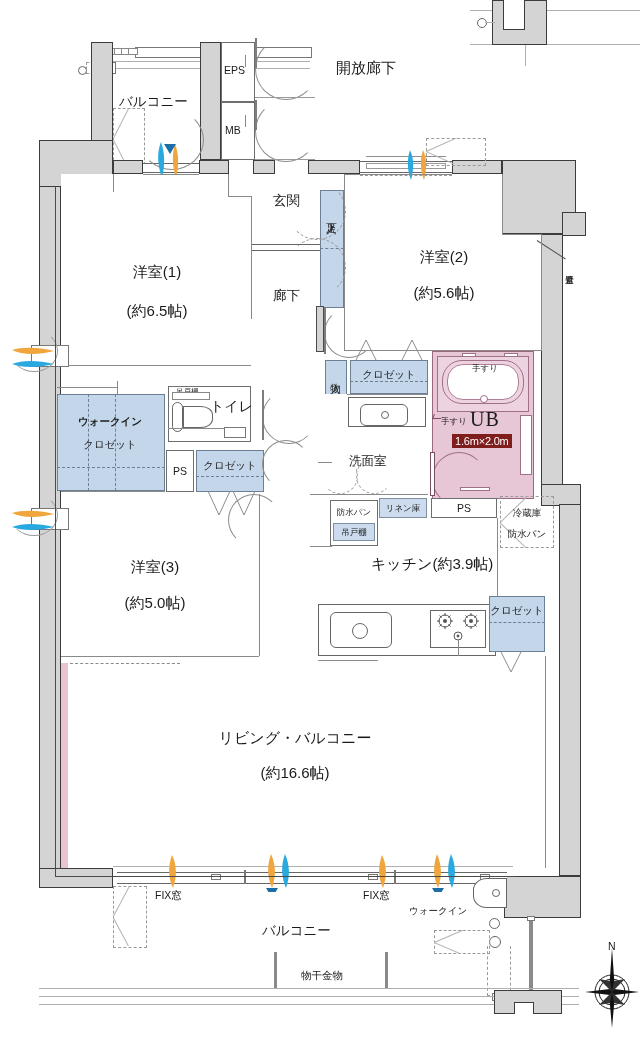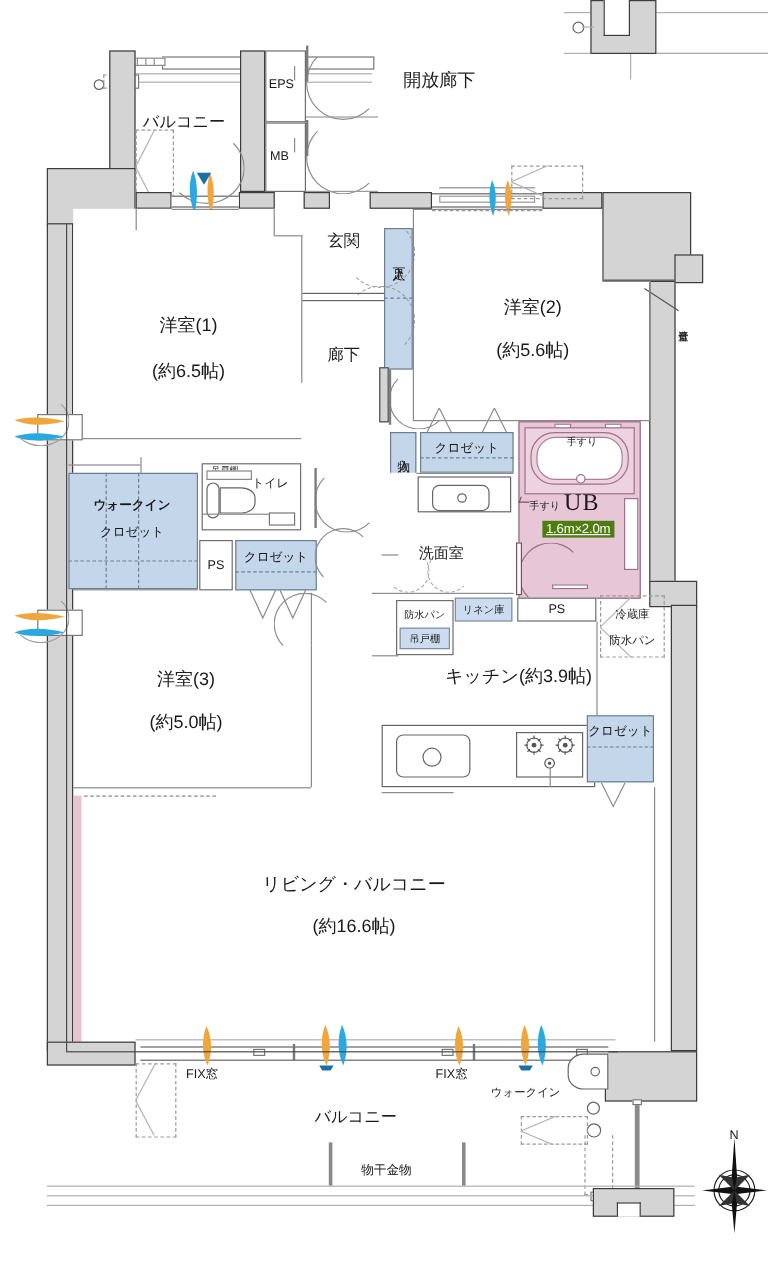--- a/index.html
+++ b/index.html
@@ -24,30 +24,30 @@
   .closet-lite{background:#ccdcee;border:1px solid #7f90a3;}
   .ub{background:#e7c6d6;border:1px solid #9b6880;}
   .tub{background:#edd3df;border:1px solid #a06f88;}
 
   
   .lbl{position:absolute;color:#1a1a1a;white-space:nowrap;line-height:1;}
   .lbl.c{transform:translate(-50%,-50%);}
   .f16{font-size:15px;}
   .f14{font-size:13.5px;}
   .f13{font-size:12.5px;}
-  .f12{font-size:10px;font-family:Liberation Serif, serif;}
+  .f12{font-size:14px;}
   .f11{font-size:10.5px;}
   .f10{font-size:9.5px;}
   .f9{font-size:8.5px;}
   .f8{font-size:7.5px;}
   .vert{writing-mode:vertical-rl;text-orientation:upright;line-height:1.05;}
 
   
-  .ubbadge{position:absolute;background:#4d7c0f;color:#fff;font-size:11px;
-           padding:1px 3px;white-space:nowrap;letter-spacing:-.2px;text-decoration:underline;}
+  .ubbadge{position:absolute;background:#7f1d1d;color:#fff;font-size:11px;
+           padding:1px 3px;white-space:nowrap;letter-spacing:-.2px;}
   .ubtitle{position:absolute;font-size:20px;color:#1a1a1a;letter-spacing:1px;font-family:Liberation Serif, serif;}
 
   
   .sash{position:absolute;background:#fff;border-top:1px solid #666;border-bottom:1px solid #666;}
   .sash2{position:absolute;background:#fff;border:1px solid #777;}
   .mullion{position:absolute;background:#777;}
 
   
   .arr{position:absolute;}
 

